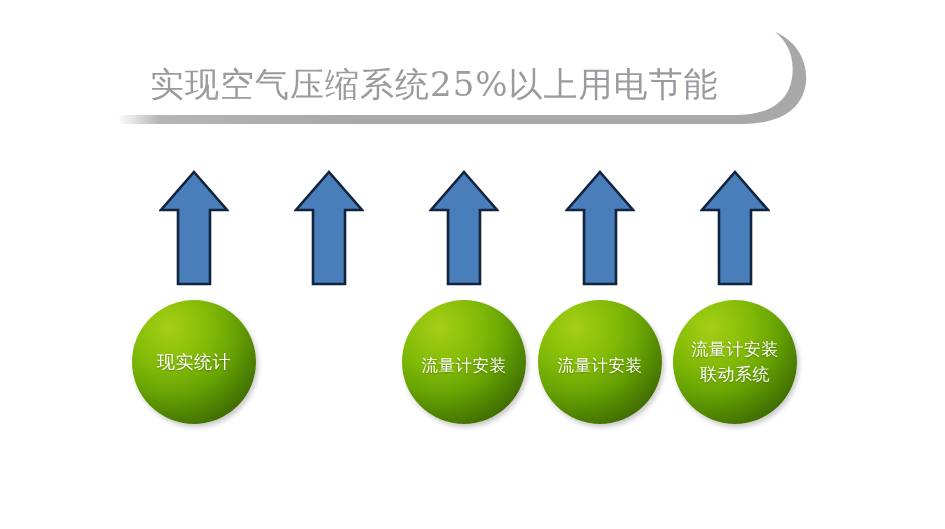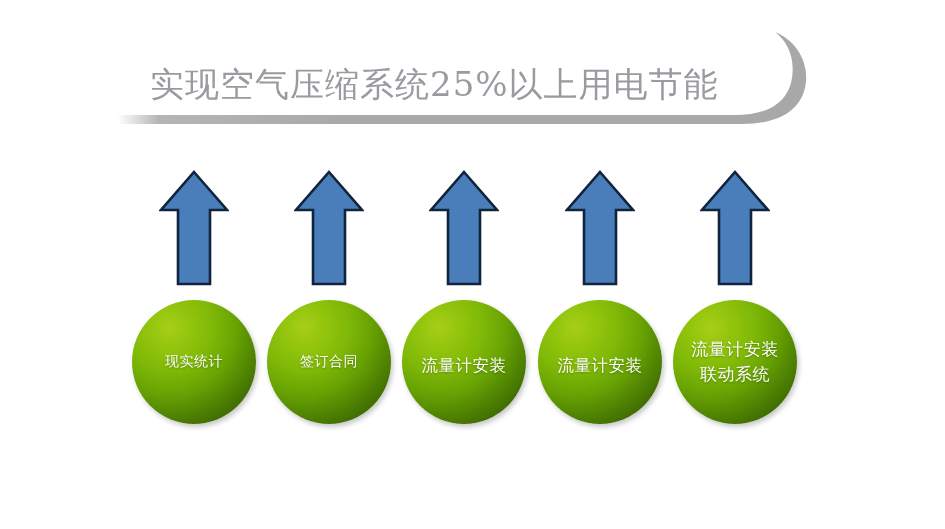--- a/index.html
+++ b/index.html
@@ -92,21 +92,21 @@
         #3a6401 85%,
         #2c4c00 100%);
     box-shadow: 2px 3px 5px rgba(0,0,0,0.22);
     display: flex;
     align-items: center;
     justify-content: center;
   }
   .step-label {
     font-family: "DejaVu Serif", "Liberation Serif", serif;
     color: #ffffff;
-    font-size: 14px;
+    font-size: 18px;
     line-height: 1.28;
     text-align: center;
     letter-spacing: 0.5px;
     white-space: pre-line;
     text-shadow: 0 1px 2px rgba(0,0,0,0.30);
     padding: 0 4px;
   }
   .step-label.small {
     font-size: 16.5px;
     margin-top: 7px;
@@ -152,23 +152,20 @@
       </svg>
       <div class="step-circle">
         <span class="step-label">现实统计</span>
       </div>
     </div>
 
     <div class="step" style="left:261px;">
       <svg class="step-arrow" viewBox="0 0 70 116" xmlns="http://www.w3.org/2000/svg">
         <polygon points="35,2 68,40 51,40 51,114 19,114 19,40 2,40" fill="#4a7ebb" stroke="#10243d" stroke-width="2.6" stroke-linejoin="miter"></polygon>
       </svg>
-      <div class="step-circle">
-        <span class="step-label">签订合同</span>
-      </div>
     </div>
 
     <div class="step" style="left:396px;">
       <svg class="step-arrow" viewBox="0 0 70 116" xmlns="http://www.w3.org/2000/svg">
         <polygon points="35,2 68,40 51,40 51,114 19,114 19,40 2,40" fill="#4a7ebb" stroke="#10243d" stroke-width="2.6" stroke-linejoin="miter"></polygon>
       </svg>
       <div class="step-circle">
         <span class="step-label small">流量计安装</span>
       </div>
     </div>

